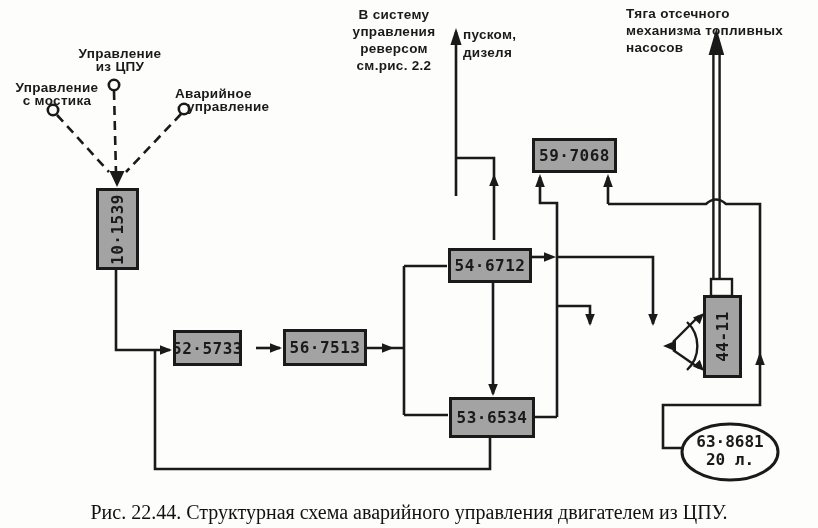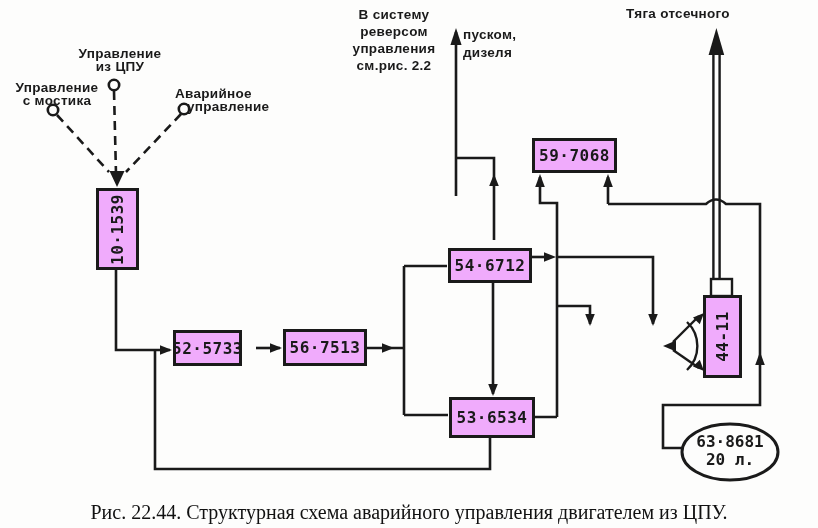--- a/index.html
+++ b/index.html
@@ -4,21 +4,21 @@
 <style>
   html,body { margin:0; padding:0; }
   .stage {
     position:relative; width:818px; height:528px;
     background:#fdfdfc; overflow:hidden;
     font-family:"Liberation Sans", sans-serif;
   }
   .wires { position:absolute; left:0; top:0; }
   .blk {
     position:absolute; box-sizing:border-box;
-    border:3px solid #1a1a1a; background:#f0abfc;
+    border:3px solid #1a1a1a; background:#a3a3a3;
     display:flex; align-items:center; justify-content:center;
     font-family:"DejaVu Sans Mono", monospace;
     font-weight:bold; font-size:16px; color:#1a1a1a;
     letter-spacing:0.5px;
   }
   .blk .vtext { transform:rotate(-90deg); white-space:nowrap; }
   .lbl {
     position:absolute; color:#1a1a1a;
     font-weight:bold; font-size:13.5px; line-height:13px;
     letter-spacing:0.3px; white-space:nowrap;
@@ -141,27 +141,29 @@
     <span>Управление</span>
     <span>с мостика</span>
   </div>
   <div class="lbl" style="left:175px;top:87px">
     <span>Аварийное</span>
     <span class="indent2">управление</span>
   </div>
 
   <div class="lbl right lh17" style="left:338px;top:6px;width:112px">
     <span>В систему</span>
+    <span>управления</span>
     <span>реверсом</span>
-    <span>управления</span>
     <span>см.рис. 2.2</span>
   </div>
   <div class="lbl lh18" style="left:463px;top:26px">
     <span>пуском,</span>
     <span>дизеля</span>
   </div>
   <div class="lbl lh17" style="left:626px;top:5px">
     <span>Тяга отсечного</span>
+    <span>механизма топливных</span>
+    <span>насосов</span>
   </div>
 
   <div class="caption">Рис. 22.44. Структурная схема аварийного управления двигателем из ЦПУ.</div>
 
 </div>
 
 </body></html>

